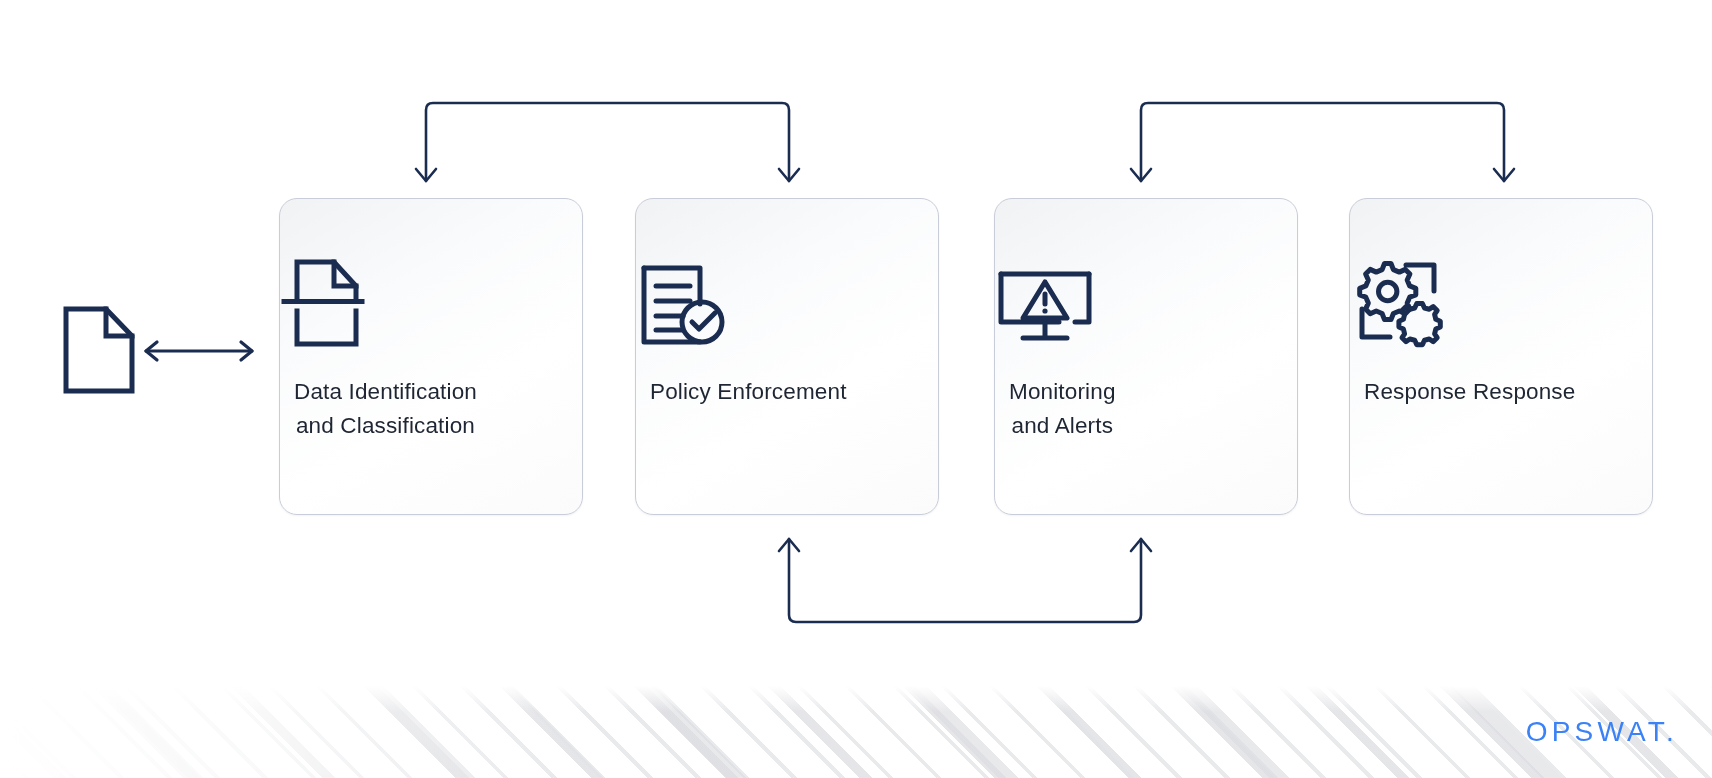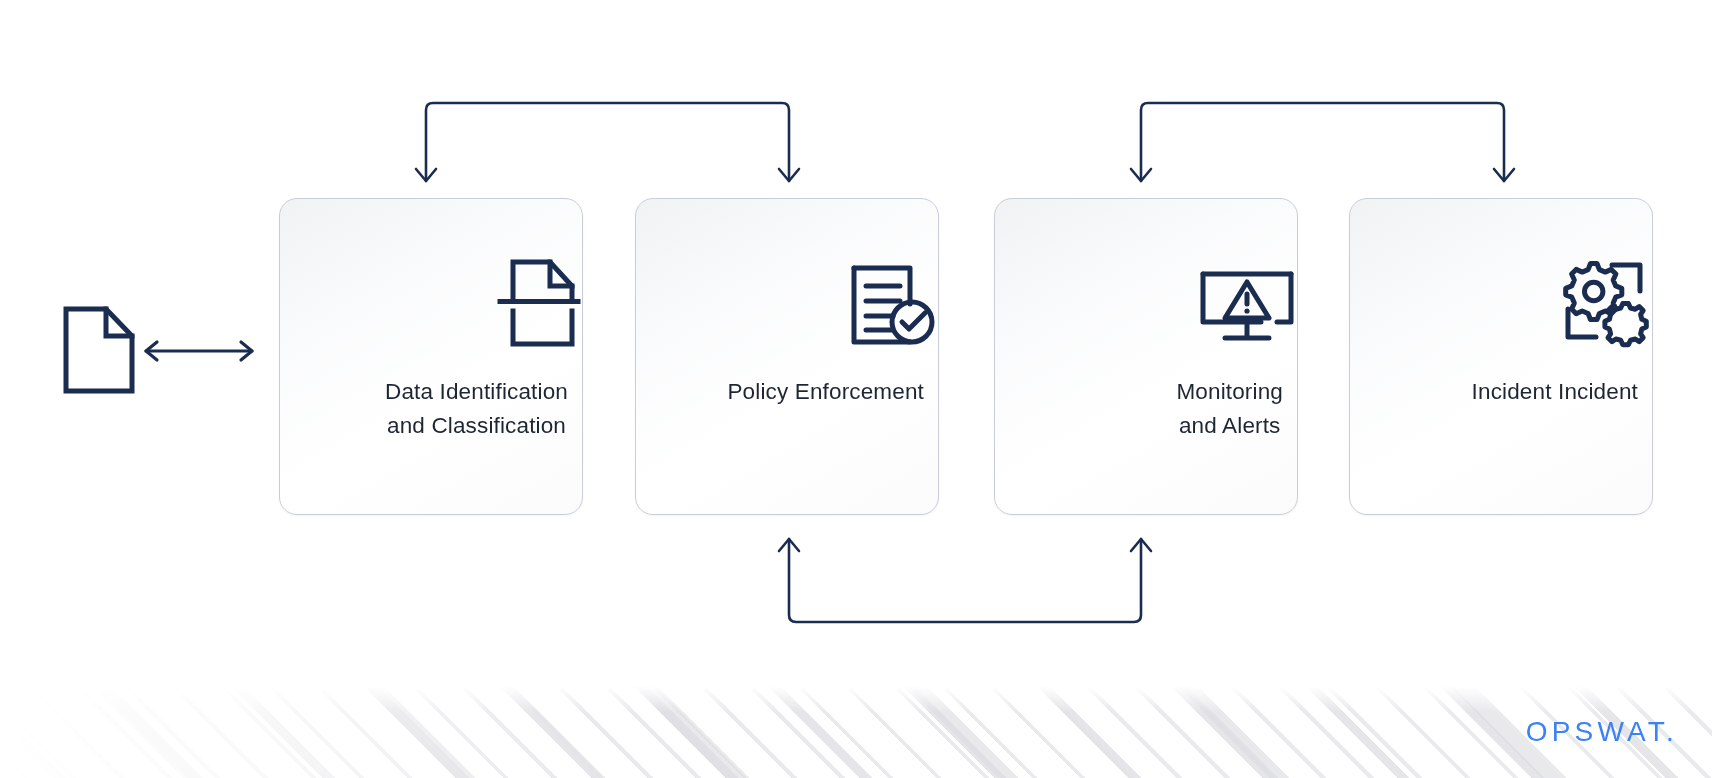--- a/index.html
+++ b/index.html
@@ -108,21 +108,21 @@
     background: linear-gradient(150deg, #f1f2f4 0%, #fafbfc 32%, #ffffff 62%, #fbfbfc 100%);
     box-shadow: 0 1px 2px rgba(40,48,70,.06);
     box-sizing: border-box;
   }
   .card-inner {
     position: absolute;
     left: 0; top: 0;
     width: 100%; height: 100%;
     display: flex;
     flex-direction: column;
-    align-items: flex-end;
+    align-items: flex-start;
     justify-content: flex-start;
   }
   .card-icon {
     margin-top: 58px;
     height: 92px;
     display: flex;
     align-items: center;
     justify-content: center;
   }
   .card-label {
@@ -265,21 +265,21 @@
 
           <path d="M 56 8 L 84 8 L 84 34"></path>
           <path d="M 12 52 L 12 80 L 40 80"></path>
 
           <path d="M 34.5 6.5 L 41 6.5 L 43.4 12.6 L 49.3 15.1 L 55.3 12.4 L 59.9 17 L 57.2 23 L 59.7 28.9 L 65.8 31.3 L 65.8 37.8 L 59.7 40.2 L 57.2 46.1 L 59.9 52.1 L 55.3 56.7 L 49.3 54 L 43.4 56.5 L 41 62.6 L 34.5 62.6 L 32.1 56.5 L 26.2 54 L 20.2 56.7 L 15.6 52.1 L 18.3 46.1 L 15.8 40.2 L 9.7 37.8 L 9.7 31.3 L 15.8 28.9 L 18.3 23 L 15.6 17 L 20.2 12.4 L 26.2 15.1 L 32.1 12.6 Z"></path>
           <circle cx="37.7" cy="34.5" r="9.2"></circle>
 
           <path d="M 66.8 46.5 L 72.4 46.5 L 74.5 51 L 79.3 52.2 L 83.2 49.6 L 87.2 53.5 L 84.6 57.4 L 85.8 62.3 L 90.3 64.3 L 90.3 69.9 L 85.8 72 L 84.6 76.8 L 87.2 80.7 L 83.2 84.6 L 79.3 82 L 74.5 83.2 L 72.4 87.8 L 66.8 87.8 L 64.7 83.2 L 59.9 82 L 56 84.6 L 52 80.7 L 54.6 76.8 L 53.4 72 L 48.9 69.9 L 48.9 64.3 L 53.4 62.3 L 54.6 57.4 L 52 53.5 L 56 49.6 L 59.9 52.2 L 64.7 51 Z"></path>
         </svg>
       </div>
-      <div class="card-label">Incident Incident</div>
+      <div class="card-label">Response Response</div>
     </div>
   </div>
 
   <div class="footer-band">
     <div class="stripes-a"></div>
     <div class="stripes-b"></div>
     <div class="stripes-c"></div>
     <div class="band-top-fade"></div>
     <div class="band-fade"></div>
   </div>

